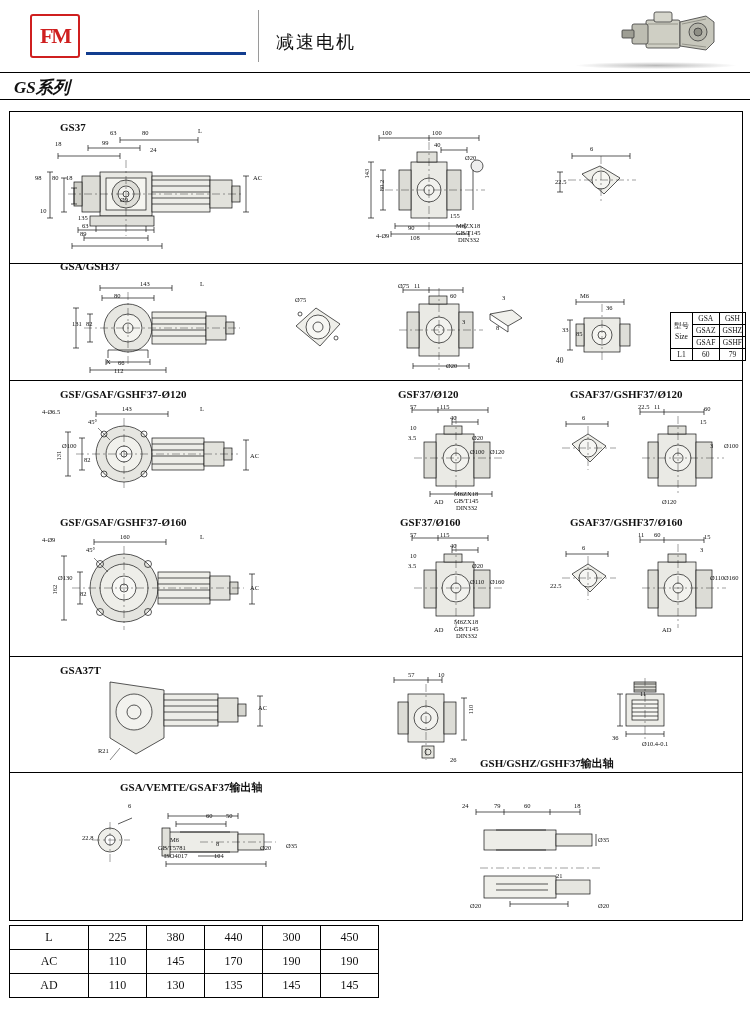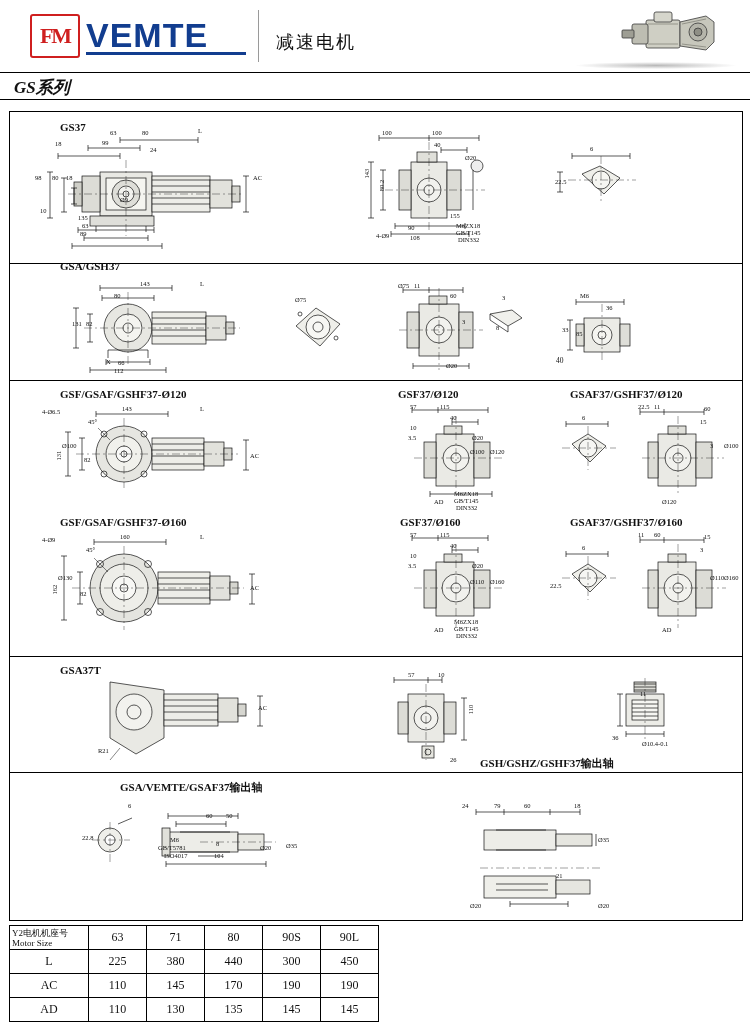--- a/index.html
+++ b/index.html
@@ -54,21 +54,20 @@
 </style>
 </head>
 <body>
 
 <div class="page">
 
   <div class="header">
     <div class="logo-box">
       <span class="mark">FM</span>
     </div>
-    <div class="brand">VEMTE</div>
     <div class="brand-sub"></div>
     <div class="vline"></div>
     <div class="cn-title">减速电机</div>
 
     <div class="prod">
       <svg width="120" height="52" viewBox="0 0 120 52">
         <g fill="#cfcfc4" stroke="#3a3a3a" stroke-width="0.8">
           <rect x="44" y="12" width="34" height="28" rx="2"></rect>
           <rect x="30" y="16" width="16" height="20" rx="2" fill="#bdbdb2"></rect>
           <path d="M78 14 L104 8 L112 14 L112 34 L104 42 L78 38 Z" fill="#c7c7bc"></path>
@@ -357,20 +356,42 @@
           <path d="M44 14 V70" stroke-dasharray="8,3,2,3" stroke-width="0.4"></path>
         </g>
       </svg>
     </div>
     <div class="tiny" style="left:570px;top:180px;">M6</div>
     <div class="tiny" style="left:596px;top:192px;">36</div>
     <div class="tiny" style="left:552px;top:214px;">33</div>
     <div class="tiny" style="left:566px;top:218px;">85</div>
     <div class="tiny" style="left:546px;top:244px;font-size:7.5px;">40</div>
 
+    <table class="sizetbl" style="left:660px;top:200px;">
+      <tbody>
+          <tr>
+        <td rowspan="3" style="width:26px;">型号<br>Size</td>
+        <td>GSA</td>
+        <td>GSH</td>
+      </tr>
+      <tr>
+        <td>GSAZ</td>
+        <td>GSHZ</td>
+      </tr>
+      <tr>
+        <td>GSAF</td>
+        <td>GSHF</td>
+      </tr>
+      <tr>
+        <td>L1</td>
+        <td>60</td>
+        <td>79</td>
+      </tr>
+    </tbody>
+      </table>
 
     <div class="label" style="left:50px;top:276px;">GSF/GSAF/GSHF37-Ø120</div>
     <div class="label" style="left:388px;top:276px;">GSF37/Ø120</div>
     <div class="label" style="left:560px;top:276px;">GSAF37/GSHF37/Ø120</div>
 
     <div class="dwg" style="left:30px;top:290px;">
       <svg width="250" height="100" viewBox="0 0 250 100">
         <g stroke="#111" stroke-width="0.7" fill="none">
           <path d="M56 12 H128"></path>
             <path d="M56 9 V15"></path>
@@ -758,31 +779,20 @@
     <div class="tiny" style="left:564px;top:690px;">18</div>
     <div class="tiny" style="left:588px;top:724px;">Ø35</div>
     <div class="tiny" style="left:546px;top:760px;">21</div>
     <div class="tiny" style="left:460px;top:790px;">Ø20</div>
     <div class="tiny" style="left:588px;top:790px;">Ø20</div>
 
   </div>
 
   <table class="btable">
     <tbody>
-        <tr>
-      <td class="first">
-        <span>Y2电机机座号</span><br>
-        <span>Motor Size</span>
-      </td>
-      <td class="dcell">63</td>
-      <td class="dcell">71</td>
-      <td class="dcell">80</td>
-      <td class="dcell">90S</td>
-      <td class="last">90L</td>
-    </tr>
     <tr>
       <td class="first" style="text-align:center;font-size:12px;line-height:21px;">L</td>
       <td class="dcell">225</td>
       <td class="dcell">380</td>
       <td class="dcell">440</td>
       <td class="dcell">300</td>
       <td class="last">450</td>
     </tr>
     <tr>
       <td class="first" style="text-align:center;font-size:12px;line-height:21px;">AC</td>

